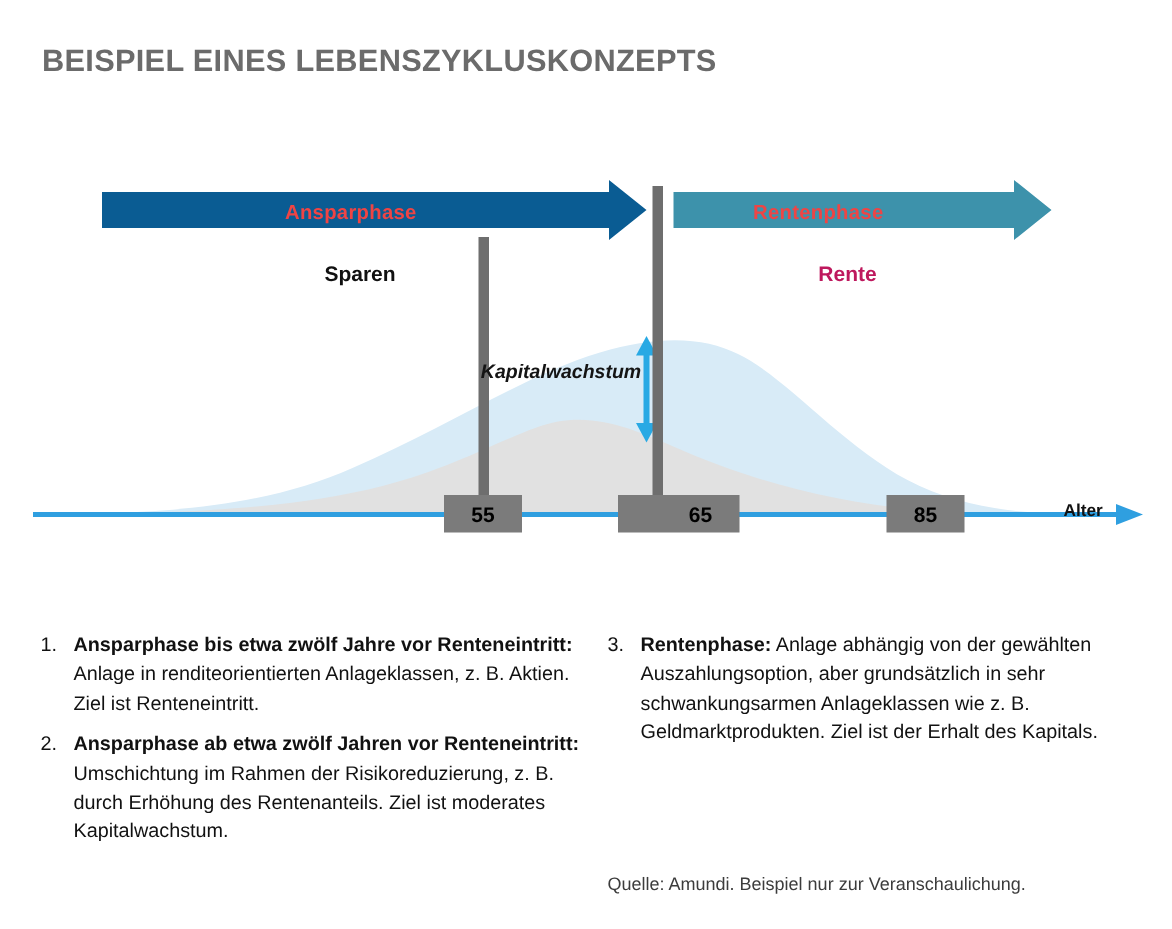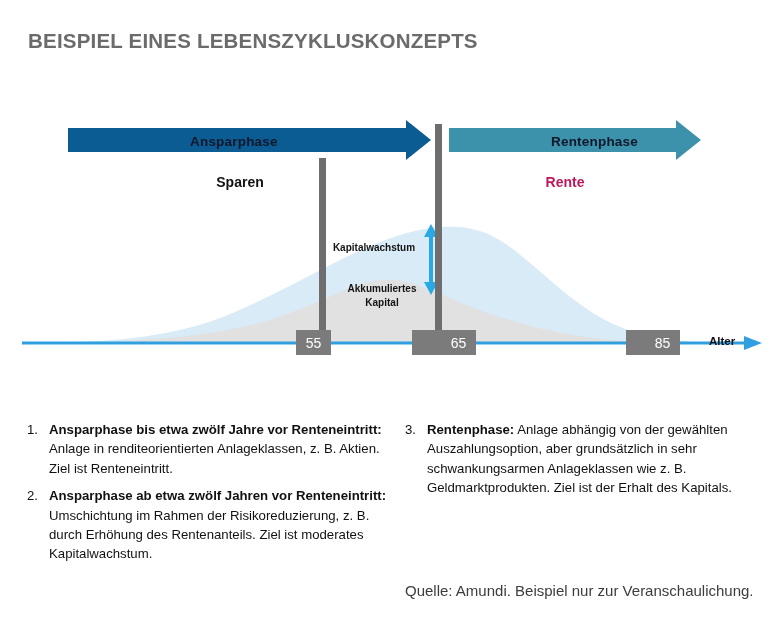--- a/index.html
+++ b/index.html
@@ -44,26 +44,26 @@
     position: absolute;
     left: 0;
     top: 0;
     width: 781px;
     height: 60px;
   }
   .arrow-label {
     position: absolute;
     font-size: 13.5px;
     font-weight: bold;
-    color: #0f172a;
+    color: #ef4444;
     letter-spacing: 0.2px;
     white-space: nowrap;
   }
   .arrow-label.left  { left: 190px; top: 34px; }
-  .arrow-label.right { left: 551px; top: 34px; }
+  .arrow-label.right { left: 502px; top: 34px; }
 
   
   .caption {
     position: absolute;
     font-size: 14px;
     font-weight: bold;
     text-align: center;
     line-height: 17px;
     white-space: pre-line;
   }
@@ -94,47 +94,48 @@
     position: absolute;
     width: 7px;
     background: #6e6e6e;
   }
   .vbar.b55 { left: 319px; top: 58px;  height: 185px; }
   .vbar.b65 { left: 435px; top: 24px;  height: 219px; }
 
   
   .chart-note {
     position: absolute;
-    font-size: 10px;
+    font-size: 13px;
     font-weight: bold;
     color: #141414;
     text-align: center;
     line-height: 14px;
     white-space: pre-line;
+    font-style: italic;
   }
   .chart-note.growth { left: 316px; top: 141px; width: 116px; }
   .chart-note.accum  { left: 330px; top: 182px; width: 104px; }
 
   
   .axis-marker {
     position: absolute;
     top: 230px;
-    width: 35px;
+    width: 52px;
     height: 25px;
     background: #7b7b7b;
-    color: #ffffff;
+    color: #000000;
     font-size: 14px;
-    font-weight: normal;
+    font-weight: bold;
     display: flex;
     align-items: center;
     justify-content: center;
   }
   .axis-marker.m55 { left: 296px; }
   .axis-marker.m65 { left: 412px; padding-left: 29px; }
-  .axis-marker.m85 { left: 626px; padding-left: 19px; }
+  .axis-marker.m85 { left: 591px; }
 
   .axis-title {
     position: absolute;
     left: 709px;
     top: 235px;
     font-size: 11.5px;
     font-weight: bold;
     color: #111111;
   }
 
@@ -178,21 +179,21 @@
     top: 0;
     font-size: 13.2px;
     color: #111111;
   }
   .note .lead { font-weight: bold; text-align: right; }
 
   .source {
     position: absolute;
     left: 405px;
     top: 162px;
-    font-size: 15px;
+    font-size: 12px;
     color: #3c3c3c;
     white-space: nowrap;
   }
 </style>
 </head>
 <body>
 
 <div class="page-title">BEISPIEL EINES LEBENSZYKLUSKONZEPTS</div>
 
 <div class="figure">
@@ -224,22 +225,20 @@
     <g>
       <line x1="22" y1="243" x2="748" y2="243" stroke="#2f9fe0" stroke-width="3.2"></line>
       <polygon points="762,243 744,236 744,250" fill="#2f9fe0"></polygon>
     </g>
   </svg>
 
   <div class="vbar b55"></div>
   <div class="vbar b65"></div>
 
   <div class="chart-note growth">Kapitalwachstum</div>
-  <div class="chart-note accum">Akkumuliertes
-Kapital</div>
 
   <div class="axis-marker m55">55</div>
   <div class="axis-marker m65">65</div>
   <div class="axis-marker m85">85</div>
   <div class="axis-title">Alter</div>
 
 </div>
 
 <div class="notes">
 

